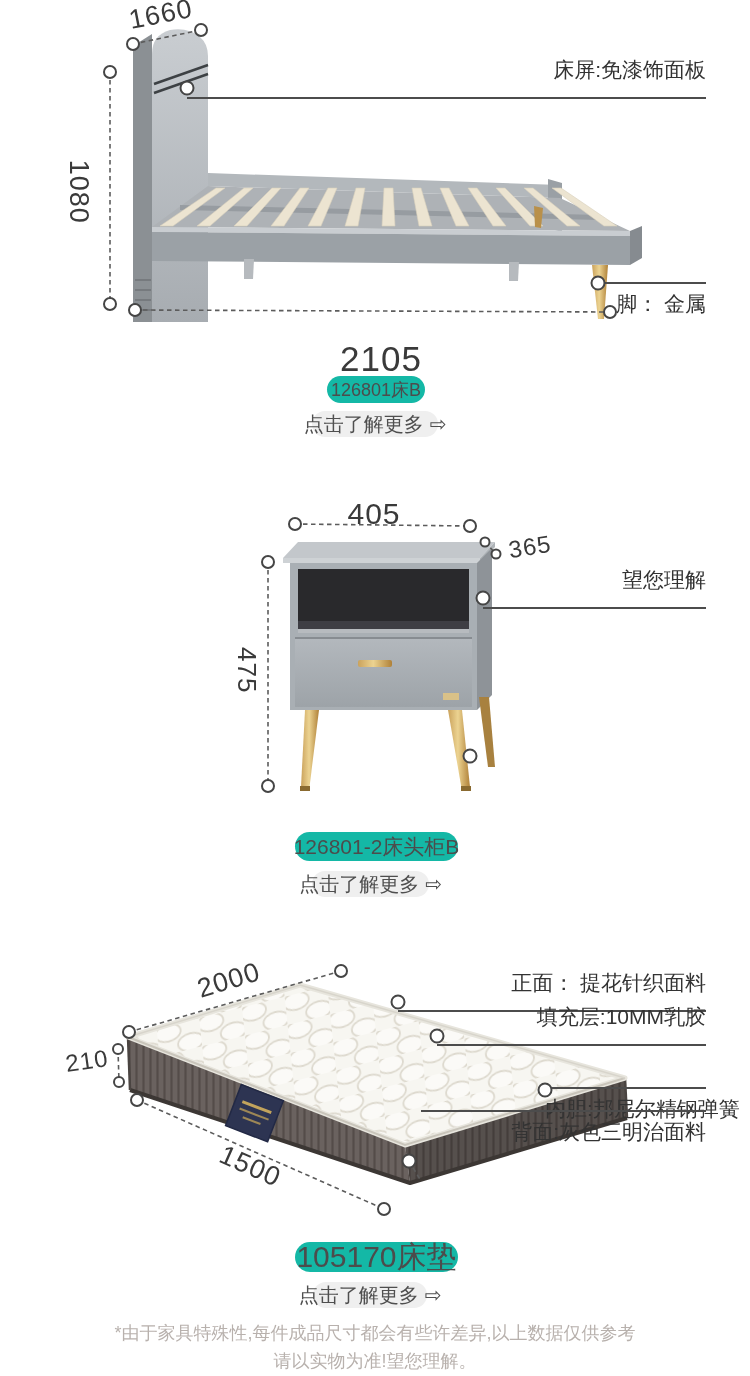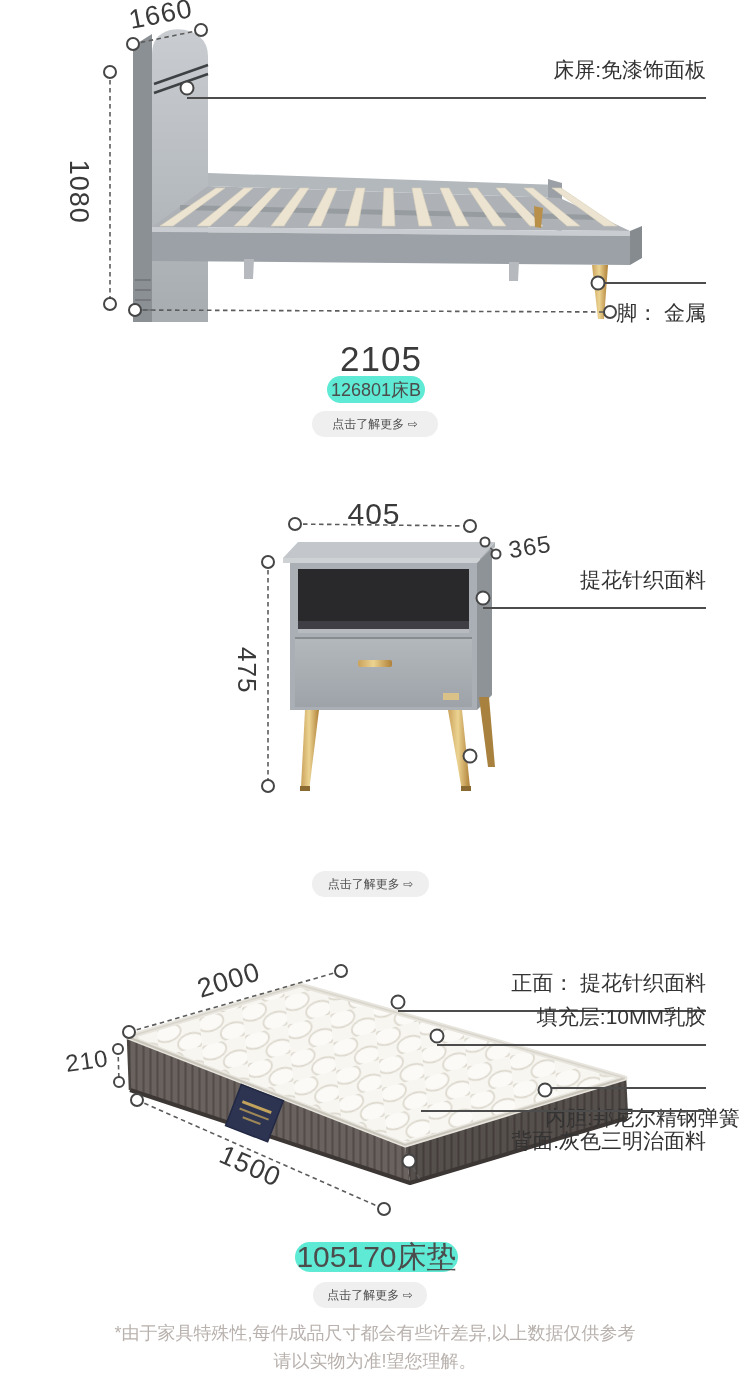--- a/index.html
+++ b/index.html
@@ -7,26 +7,26 @@
         font-family:"Liberation Sans","DejaVu Sans",sans-serif;color:#3d3d3d;}
   .illus{position:absolute;}
   .dimline{position:absolute;overflow:visible;}
   .dimline line{stroke:#5c5c5c;stroke-width:1.6;stroke-dasharray:4.5 3.5;}
   .dimline circle{fill:#ffffff;stroke:#454545;stroke-width:2;}
   .dimtext{position:absolute;color:#3a3a3a;text-align:center;letter-spacing:1px;
            font-size:27px;line-height:1.1;white-space:nowrap;}
   .note{position:absolute;right:44px;text-align:right;color:#333333;font-size:21px;
         line-height:26px;white-space:nowrap;}
   .note.above{border-bottom:2px solid #4c4c4c;padding-bottom:14px;}
-  .note.below{border-top:2px solid #4c4c4c;padding-top:16px;}
+  .note.below{border-top:2px solid #4c4c4c;padding-top:7px;}
   .dot{position:absolute;width:11px;height:11px;background:#fff;border:2px solid #454545;
        border-radius:50%;transform:translate(-50%,-50%);box-sizing:content-box;}
-  .badge{position:absolute;background:#5eead4;color:#4c4c4c;border-radius:16px;
+  .badge{position:absolute;background:#14b8a6;color:#4c4c4c;border-radius:16px;
          display:flex;align-items:center;justify-content:center;white-space:nowrap;}
-  .more{position:absolute;background:#efefef;color:#4f4f4f;border-radius:14px;font-size:12px;
+  .more{position:absolute;background:#efefef;color:#4f4f4f;border-radius:14px;font-size:20px;
         display:flex;align-items:center;justify-content:center;white-space:nowrap;cursor:pointer;}
   .disclaimer{position:absolute;left:0;width:750px;text-align:center;color:#b8b1ad;
               font-size:18px;line-height:22px;}
 </style>
 </head>
 <body>
 
 <div id="page">
 
   <svg class="illus" style="left:130px;top:22px;" width="515" height="310" viewBox="0 0 515 310">
@@ -168,25 +168,26 @@
   </svg>
   <div class="dimtext" style="left:504px;top:534px;width:52px;font-size:24px;transform:rotate(-9deg);">365</div>
 
   <svg class="dimline" style="left:260px;top:554px;" width="16" height="241">
     <line x1="8" y1="8" x2="8" y2="232"></line>
       <circle cx="8" cy="8" r="6"></circle>
       <circle cx="8" cy="232" r="6"></circle>
   </svg>
   <div class="dimtext" style="left:212px;top:656px;width:70px;font-size:26px;transform:rotate(90deg);">475</div>
 
-  <div class="note above" style="left:483px;top:567px;">提花针织面料</div>
+  <div class="note above" style="left:483px;top:567px;">望您理解</div>
   <div class="dot" style="left:483px;top:598px;"></div>
 
   <div class="dot" style="left:470px;top:756px;"></div>
 
+  <div class="badge" style="left:295px;top:832px;width:163px;height:29px;font-size:21px;">126801-2床头柜B</div>
   <div class="more" style="left:312px;top:871px;width:117px;height:26px;">点击了解更多 ⇨</div>
 
   <svg class="illus" style="left:105px;top:955px;" width="530" height="265" viewBox="0 0 530 265">
     <defs>
       <pattern id="quilt" width="44" height="28" patternUnits="userSpaceOnUse" patternTransform="rotate(-14) skewX(-8)">
         <rect width="44" height="28" fill="#f7f6f1"></rect>
         <ellipse cx="11" cy="7" rx="13" ry="8.5" fill="#fbfaf7" stroke="#ddd9ce" stroke-width="1.8"></ellipse>
         <ellipse cx="33" cy="21" rx="13" ry="8.5" fill="#fbfaf7" stroke="#ddd9ce" stroke-width="1.8"></ellipse>
       </pattern>
       <pattern id="ribs" width="7" height="7" patternUnits="userSpaceOnUse">

